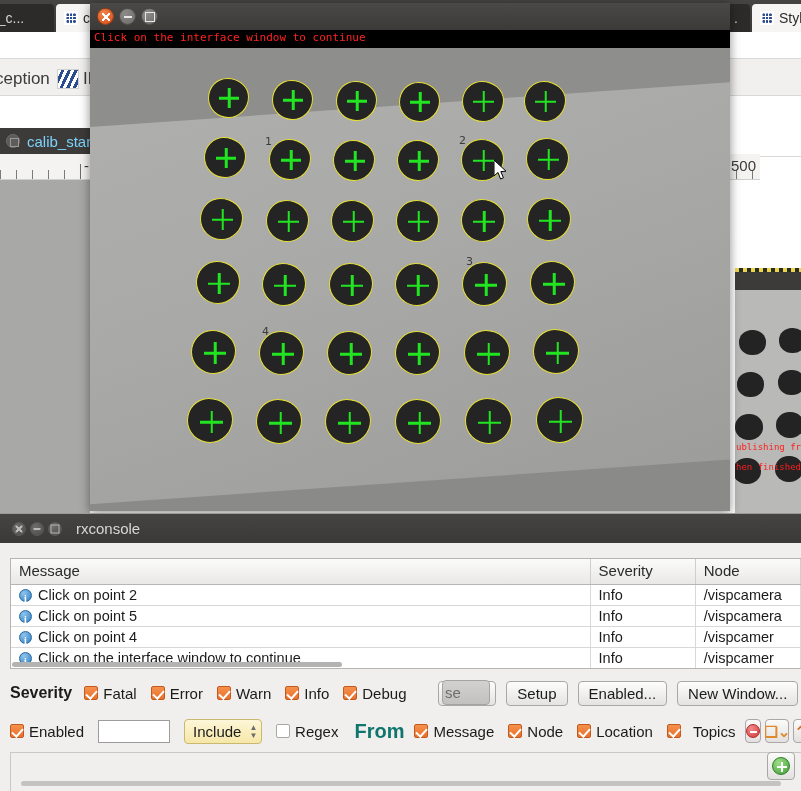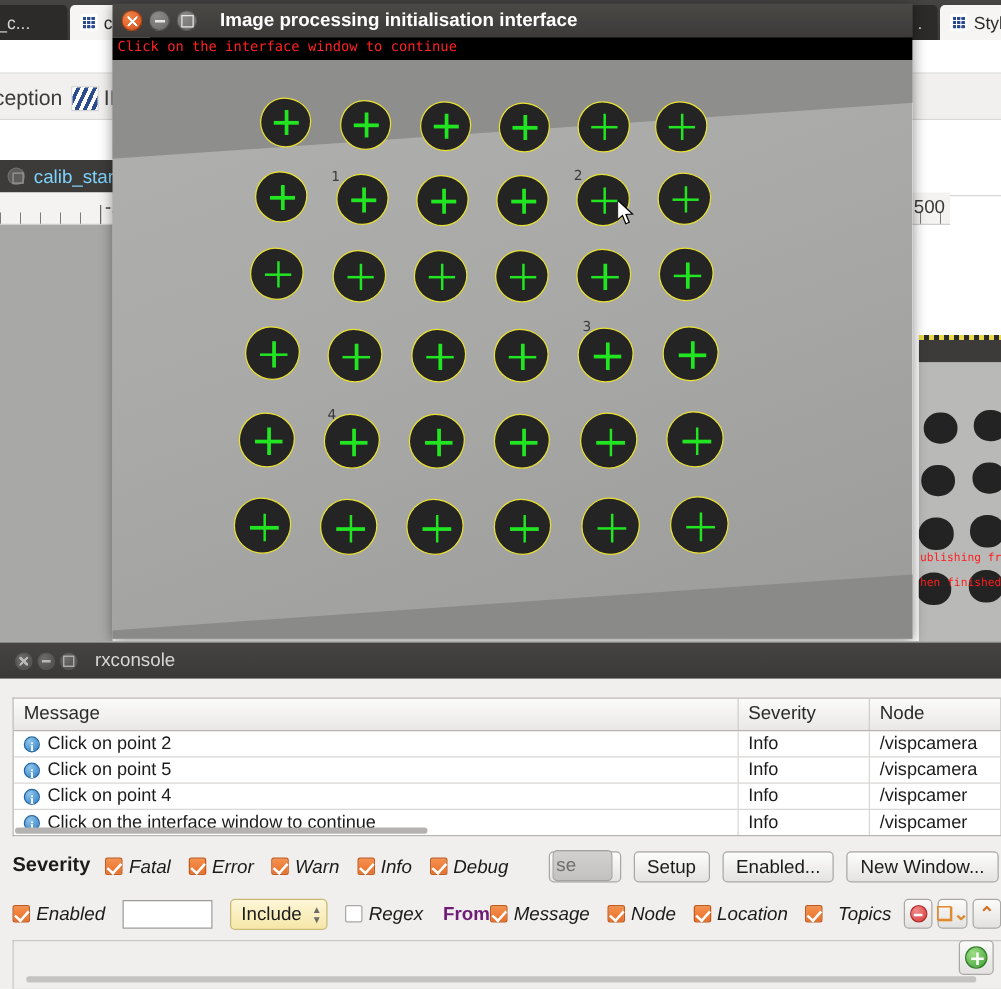--- a/index.html
+++ b/index.html
@@ -163,39 +163,39 @@
   .sev-row { position:absolute; left:10px; top:133px; width:791px; height:34px;
     display:flex; align-items:center; }
   .sev-label { font-size:16px; font-weight:bold; color:#1b1b1b; margin-right:12px; }
   .cbx { display:flex; align-items:center; gap:5px; margin-right:14px; }
   .cbox { width:14px; height:14px; flex:0 0 14px; border-radius:2px; position:relative;
     background: linear-gradient(#f5914e,#e8702a); border:1px solid #c25a1d; }
   .cbox::after { content:""; position:absolute; left:3px; top:1px; width:5px; height:9px;
     border:solid #ffffff; border-width:0 2px 2px 0; transform:rotate(42deg); }
   .cbox.off { background:#ffffff; border:1px solid #a9a8a6; }
   .cbox.off::after { display:none; }
-  .cbx-text { font-size:15px; color:#1b1b1b; white-space:nowrap;font-style:italic; }
+  .cbx-text { font-size:15px; color:#1b1b1b; white-space:nowrap; }
 
   .btn { height:25px; padding:0 10px; border-radius:4px; font-size:15px; color:#1b1b1b;
     background: linear-gradient(#fdfdfc,#e4e3e1); border:1px solid #a9a8a6;
     display:flex; align-items:center; justify-content:center; white-space:nowrap; }
   .btn.pause { position:absolute; left:432px; top:4px; width:48px;
     background: linear-gradient(#d2d1cf,#c2c1bf); border-color:#a5a4a2; color:#6e6d6b;
     justify-content:flex-start; padding-left:2px; }
 
   .filt-row { position:absolute; left:10px; top:172px; width:791px; height:32px;
     display:flex; align-items:center; }
   .filt-input { width:72px; height:23px; background:#ffffff; border:1px solid #9d9c9a;
     margin-right:14px; }
   .combo { height:25px; min-width:78px; border-radius:4px; display:flex; align-items:center;
     background: linear-gradient(#fdf6d8,#f6e7a8); border:1px solid #c9b970;
     font-size:15px; color:#1b1b1b; padding:0 4px 0 8px; margin-right:14px; }
   .combo-arrows { margin-left:8px; display:flex; flex-direction:column; gap:1px;
     color:#6b6b6b; font-size:8px; line-height:7px; }
-  .from-label { font-size:15px; font-weight:bold; color:#701a75; margin-right:0; }
+  .from-label { font-size:20px; font-weight:bold; color:#0f766e; margin-right:10px; }
 
   .sq-btn { width:24px; height:24px; border-radius:4px; margin-left:4px;
     background: linear-gradient(#fbfbfa,#e2e1df); border:1px solid #a9a8a6;
     display:flex; align-items:center; justify-content:center; }
   .ico-del { width:14px; height:14px; border-radius:50%;
     background: radial-gradient(circle at 35% 28%, #f28b8b, #d33a3a);
     border:1px solid #b02a2a; position:relative; }
   .ico-del::after { content:""; position:absolute; left:2.5px; top:5.5px;
     width:7px; height:2px; background:#ffffff; }
   .chev { font-size:15px; font-weight:bold; line-height:1; }
@@ -288,21 +288,20 @@
   </div>
 
   <div class="ip-win">
 
     <div class="ip-title">
       <div class="wbtns">
         <span class="wbtn close"></span>
         <span class="wbtn min"></span>
         <span class="wbtn max"></span>
       </div>
-      <span class="ip-title-text">Image processing initialisation interface</span>
     </div>
 
     <div class="ip-msgbar">
       <span>Click on the interface window to continue</span>
     </div>
 
     <div class="ip-canvas">
 
       <div class="blob" style="left:118px; top:30px; width:41px; height:40px;">
           <span class="cross" style="left:10px; top:9px; width:20px; height:20px;"></span>

